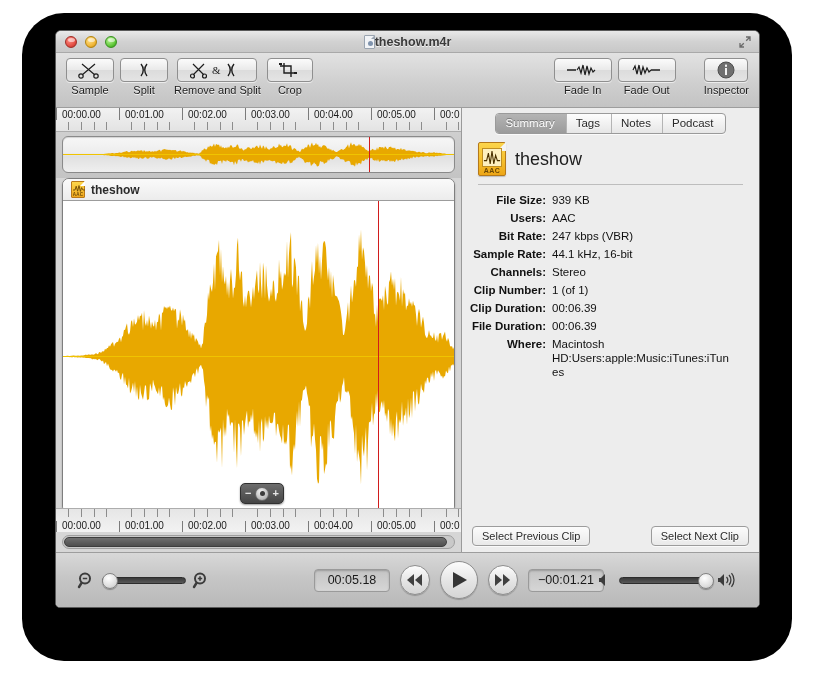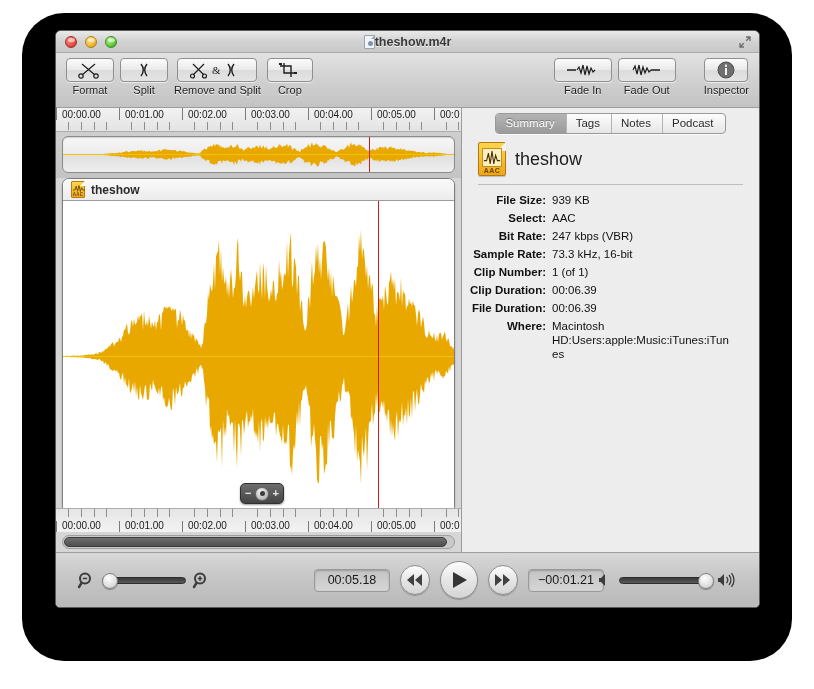--- a/index.html
+++ b/index.html
@@ -397,21 +397,21 @@
       <div class="tb-group">
 
         <div class="tb-item">
           <div class="tb-btn">
             <svg width="26" height="16" viewBox="0 0 26 16">
               <path d="M5 2 L18 13 M18 2 L5 13" stroke="#1e1e1e" stroke-width="1.2" fill="none"></path>
               <circle cx="4" cy="14" r="2.2" stroke="#1e1e1e" stroke-width="1.2" fill="none"></circle>
               <circle cx="19" cy="14" r="2.2" stroke="#1e1e1e" stroke-width="1.2" fill="none"></circle>
             </svg>
           </div>
-          <div class="tb-label">Format</div>
+          <div class="tb-label">Sample</div>
         </div>
 
         <div class="tb-item">
           <div class="tb-btn">
             <svg width="26" height="16" viewBox="0 0 26 16">
               <path d="M10 2 C13 5.5 13 10.5 10 14" stroke="#1e1e1e" stroke-width="1.4" fill="none"></path>
               <path d="M16 2 C13 5.5 13 10.5 16 14" stroke="#1e1e1e" stroke-width="1.4" fill="none"></path>
             </svg>
           </div>
           <div class="tb-label">Split</div>
@@ -639,49 +639,57 @@
         </div>
 
         <div id="insp-sep"></div>
 
         <div id="insp-fields">
           <div class="irow">
             <span class="ikey">File Size:</span>
             <span class="ival">939 KB</span>
           </div>
           <div class="irow">
-            <span class="ikey">Select:</span>
+            <span class="ikey">Users:</span>
             <span class="ival">AAC</span>
           </div>
           <div class="irow">
             <span class="ikey">Bit Rate:</span>
             <span class="ival">247 kbps (VBR)</span>
           </div>
           <div class="irow">
             <span class="ikey">Sample Rate:</span>
-            <span class="ival">73.3 kHz, 16-bit</span>
+            <span class="ival">44.1 kHz, 16-bit</span>
+          </div>
+          <div class="irow">
+            <span class="ikey">Channels:</span>
+            <span class="ival">Stereo</span>
           </div>
           <div class="irow">
             <span class="ikey">Clip Number:</span>
             <span class="ival">1 (of 1)</span>
           </div>
           <div class="irow">
             <span class="ikey">Clip Duration:</span>
             <span class="ival">00:06.39</span>
           </div>
           <div class="irow">
             <span class="ikey">File Duration:</span>
             <span class="ival">00:06.39</span>
           </div>
           <div class="irow">
             <span class="ikey">Where:</span>
             <span class="ival">Macintosh HD:Users:apple:Music:iTunes:iTunes</span>
           </div>
         </div>
 
+        <div id="insp-footer">
+          <div class="gbtn">Select Previous Clip</div>
+          <div class="gbtn">Select Next Clip</div>
+        </div>
       </div>
     </div>
 
     <div id="transport">
 
       <div id="zoom-slider-wrap">
         <svg width="17" height="17" viewBox="0 0 17 17">
           <circle cx="7" cy="6.5" r="5" fill="none" stroke="#3c3c3c" stroke-width="2"></circle>
           <path d="M3.5 11 L1 15" stroke="#3c3c3c" stroke-width="2.4" stroke-linecap="round"></path>
           <path d="M4.8 6.5 L9.2 6.5" stroke="#3c3c3c" stroke-width="1.6"></path>

